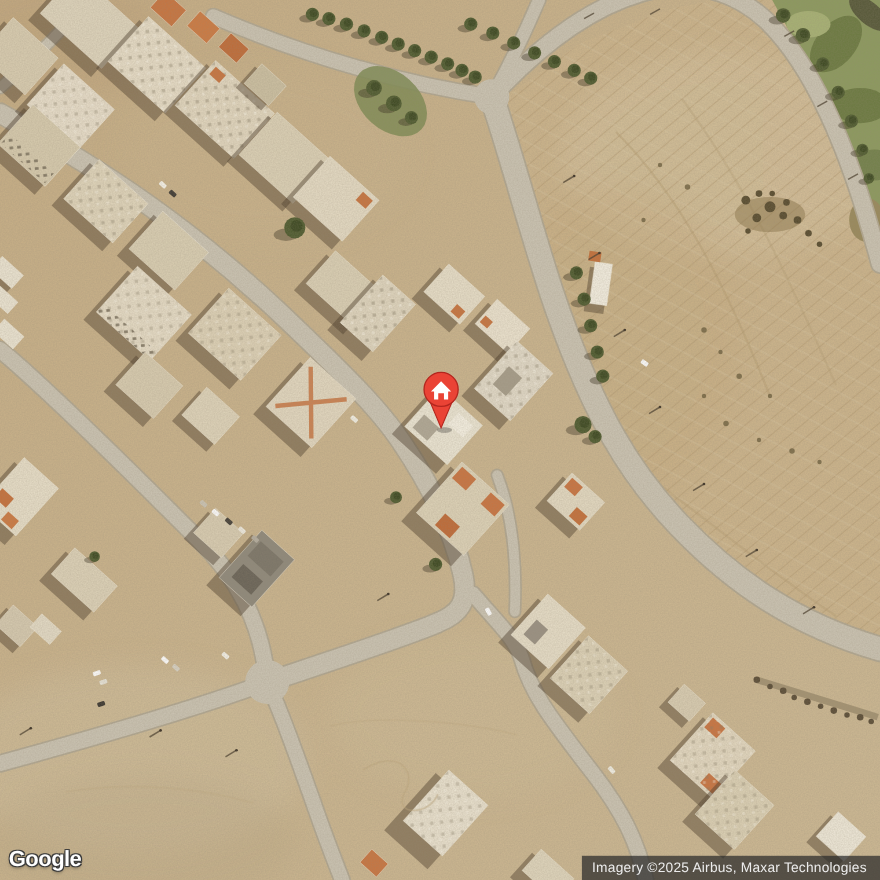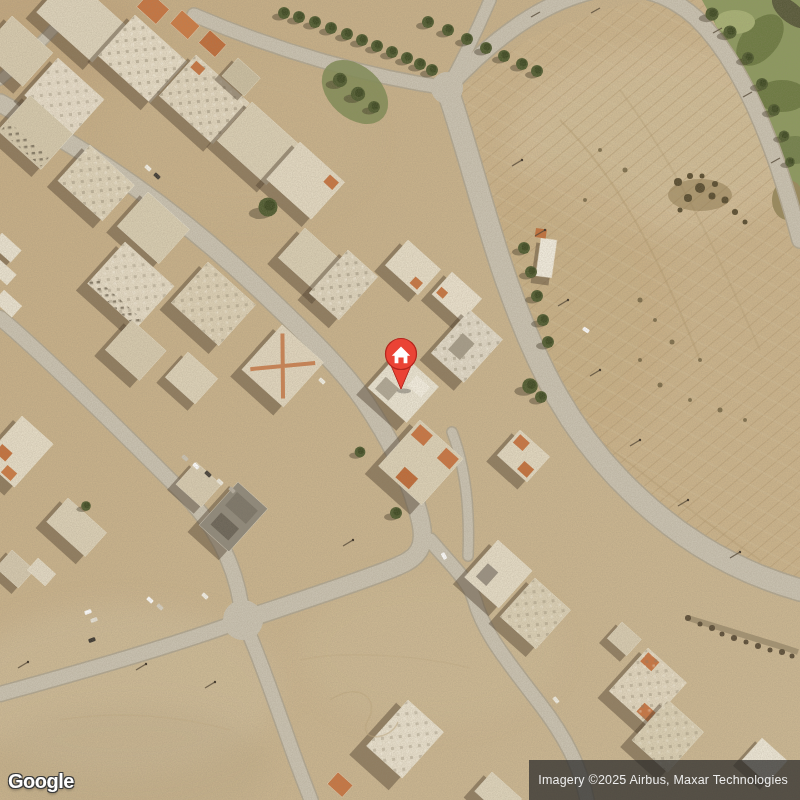--- a/index.html
+++ b/index.html
@@ -5,21 +5,21 @@
   html,body{margin:0;padding:0;background:#000;}
   .stage{position:relative;width:800px;height:800px;overflow:hidden;font-family:"Liberation Sans",sans-serif;}
   .stage svg{position:absolute;left:0;top:0;display:block;}
   .google-logo{
     position:absolute;left:8px;bottom:7px;
     font-size:20px;font-weight:700;letter-spacing:-0.5px;color:#ffffff;
     text-shadow:-1px -1px 0 #3b3b3b,1px -1px 0 #3b3b3b,-1px 1px 0 #3b3b3b,1px 1px 0 #3b3b3b,0 2px 3px rgba(0,0,0,.4);
     user-select:none;cursor:pointer;
   }
   .attribution{
-    position:absolute;right:0;bottom:0;height:40px;
+    position:absolute;right:0;bottom:0;height:22px;
     background:rgba(42,42,42,.72);color:#ececec;
     display:flex;align-items:center;padding:0 12px 0 9px;
     font-size:12.5px;letter-spacing:.2px;white-space:nowrap;
   }
   .sh{fill:#463826;opacity:.45;}
   .bl{stroke:#f4eedd;stroke-width:.7;stroke-opacity:.55;}
   .re{fill:none;stroke:#b2a892;stroke-linecap:round;stroke-linejoin:round;}
   .rf{fill:none;stroke:#cbc4b3;stroke-linecap:round;stroke-linejoin:round;}
   .pole{stroke:#4a3e2d;stroke-width:1.4;opacity:.75;}
 </style>

